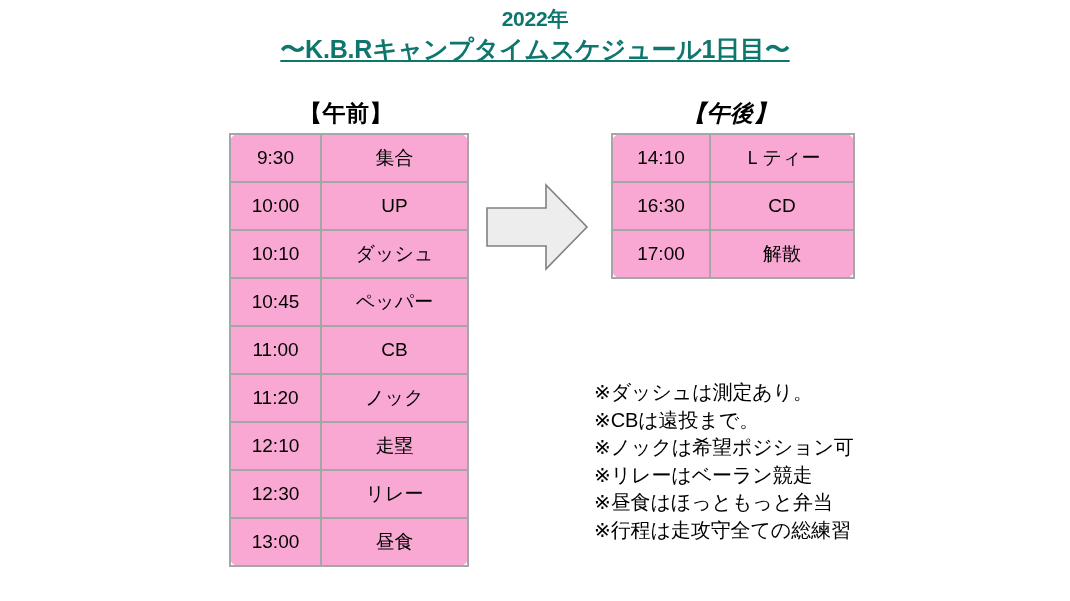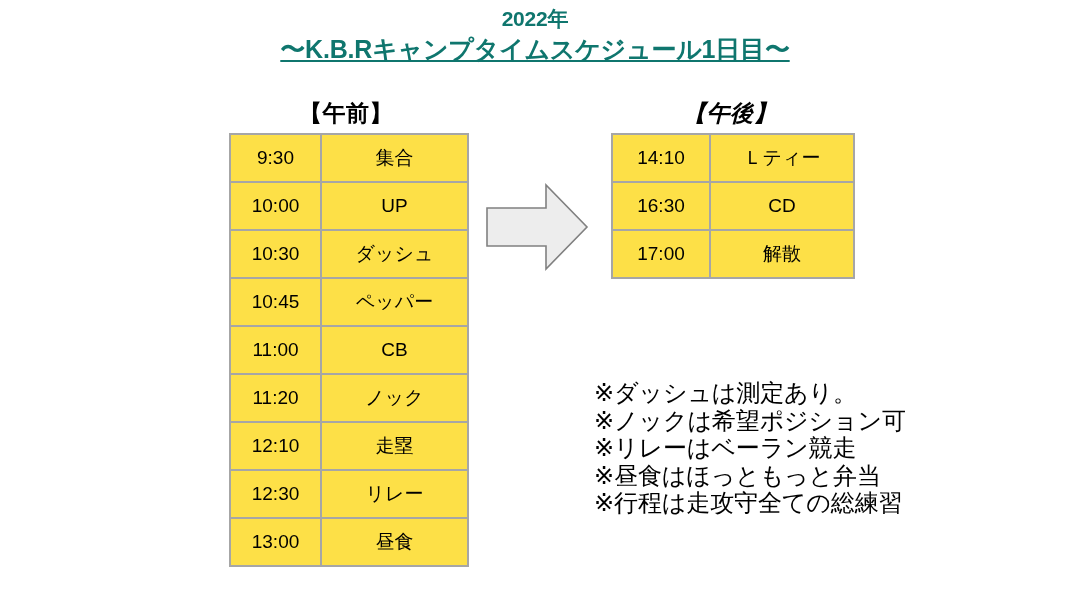--- a/index.html
+++ b/index.html
@@ -57,21 +57,22 @@
     top: 98px;
     width: 238px;
     font-style: italic;
   }
 
   
   .sched-table {
     position: absolute;
     border-collapse: collapse;
     table-layout: fixed;
-    background: #fde047;
+    background: #f9a8d4;
+    border-radius: 12px;
   }
   .sched-table td {
     border: 2px solid #a6a6a6;
     text-align: center;
     vertical-align: middle;
     font-size: 19px;
     color: #000;
     padding: 0;
     height: 46px;
     white-space: nowrap;
@@ -109,21 +110,21 @@
     top: 182px;
     width: 106px;
     height: 90px;
   }
 
   
   #notes-block {
     position: absolute;
     left: 594px;
     top: 379px;
-    font-size: 24px;
+    font-size: 20px;
     line-height: 27.5px;
     color: #000;
     letter-spacing: -0.1px;
   }
   .note-line {
     white-space: nowrap;
   }
 </style>
 </head>
 <body>
@@ -141,21 +142,21 @@
   <tbody>
       <tr>
         <td class="col-time">9:30</td>
         <td class="col-activity">集合</td>
       </tr>
       <tr>
         <td class="col-time">10:00</td>
         <td class="col-activity">UP</td>
       </tr>
       <tr>
-        <td class="col-time">10:30</td>
+        <td class="col-time">10:10</td>
         <td class="col-activity">ダッシュ</td>
       </tr>
       <tr>
         <td class="col-time">10:45</td>
         <td class="col-activity">ペッパー</td>
       </tr>
       <tr>
         <td class="col-time">11:00</td>
         <td class="col-activity">CB</td>
       </tr>
@@ -194,17 +195,18 @@
       </tr>
       <tr>
         <td class="col-time">17:00</td>
         <td class="col-activity">解散</td>
       </tr>
     </tbody>
 </table>
 
 <div id="notes-block">
     <div class="note-line">※ダッシュは測定あり。</div>
+    <div class="note-line">※CBは遠投まで。</div>
     <div class="note-line">※ノックは希望ポジション可</div>
     <div class="note-line">※リレーはベーラン競走</div>
     <div class="note-line">※昼食はほっともっと弁当</div>
     <div class="note-line">※行程は走攻守全ての総練習</div>
   </div>
 
 </body></html>

